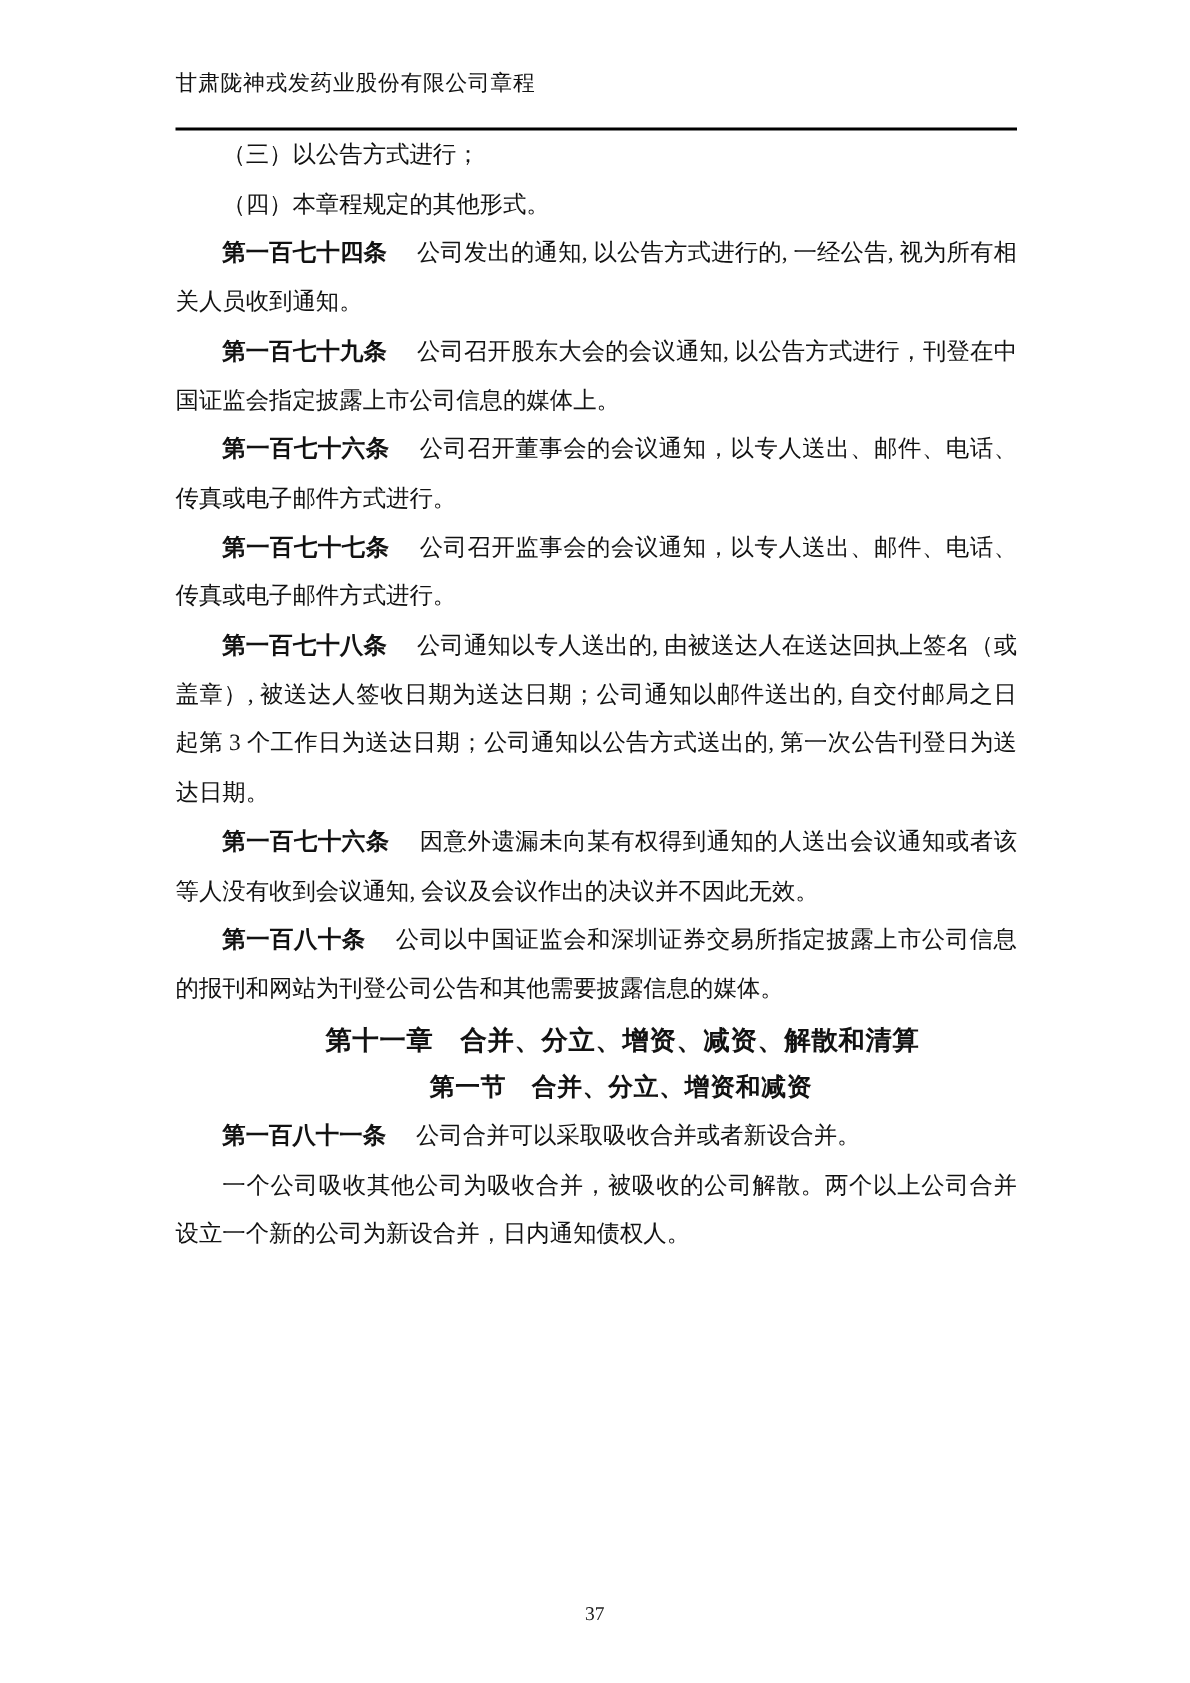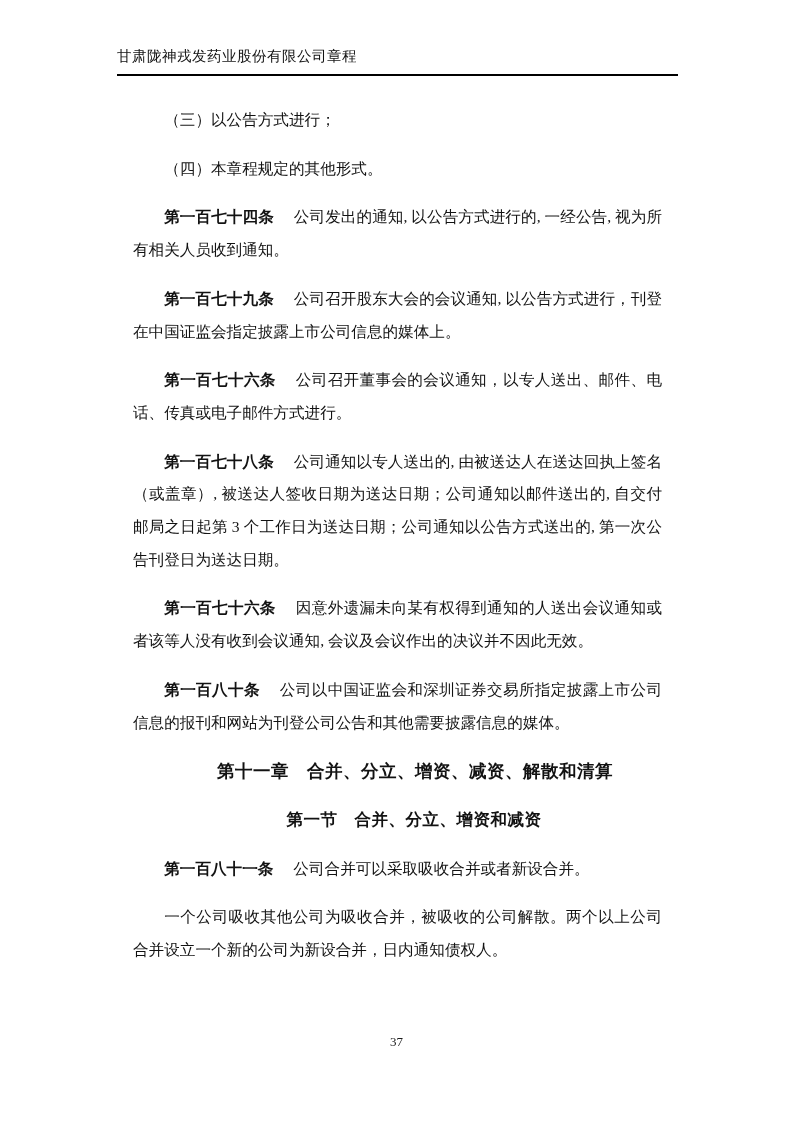--- a/index.html
+++ b/index.html
@@ -12,35 +12,35 @@
     font-family: "Liberation Serif", "DejaVu Serif", serif;
     color: #121212;
   }
   .page-header {
     position: absolute;
     left: 117px;
     top: 46px;
     width: 561px;
     font-size: 14.5px;
     line-height: 20px;
-    padding-bottom: 8px;
+    padding-bottom: 19px;
     border-bottom: 2px solid #000000;
     letter-spacing: 0.5px;
   }
   .content {
     position: absolute;
     left: 117px;
     top: 88px;
     width: 561px;
     font-size: 15.6px;
     line-height: 32.7px;
     text-align: justify;
   }
   .content p {
-    margin: 16px;
+    margin: 0;
     text-indent: 2em;
   }
   .num {
     font-weight: 700;
     padding-right: 20px;
   }
   .heading {
     font-weight: 700;
     text-align: center;
     text-indent: 0;
@@ -52,21 +52,21 @@
     letter-spacing: 0.5px;
   }
   .section-heading {
     font-size: 16.5px;
     margin: 5px 0 8px 0;
     letter-spacing: 0.5px;
   }
   .page-footer {
     position: absolute;
     left: 0;
-    top: 1034px;
+    top: 1068px;
     width: 793px;
     text-align: center;
     font-size: 13px;
     color: #1a1a1a;
   }
 </style>
 </head>
 <body>
 
 <div class="page-header">
@@ -78,20 +78,21 @@
   <p><span>（三）以公告方式进行；</span></p>
 
   <p><span>（四）本章程规定的其他形式。</span></p>
 
   <p><span class="num">第一百七十四条</span><span>公司发出的通知, 以公告方式进行的, 一经公告, 视为所有相关人员收到通知。</span></p>
 
   <p><span class="num">第一百七十九条</span><span>公司召开股东大会的会议通知, 以公告方式进行，刊登在中国证监会指定披露上市公司信息的媒体上。</span></p>
 
   <p><span class="num">第一百七十六条</span><span>公司召开董事会的会议通知，以专人送出、邮件、电话、传真或电子邮件方式进行。</span></p>
 
+  <p><span class="num">第一百七十七条</span><span>公司召开监事会的会议通知，以专人送出、邮件、电话、传真或电子邮件方式进行。</span></p>
 
   <p><span class="num">第一百七十八条</span><span>公司通知以专人送出的, 由被送达人在送达回执上签名（或盖章）, 被送达人签收日期为送达日期；公司通知以邮件送出的, 自交付邮局之日起第 3 个工作日为送达日期；公司通知以公告方式送出的, 第一次公告刊登日为送达日期。</span></p>
 
   <p><span class="num">第一百七十六条</span><span>因意外遗漏未向某有权得到通知的人送出会议通知或者该等人没有收到会议通知, 会议及会议作出的决议并不因此无效。</span></p>
 
 
   <p><span class="num">第一百八十条</span><span>公司以中国证监会和深圳证券交易所指定披露上市公司信息的报刊和网站为刊登公司公告和其他需要披露信息的媒体。</span></p>
 
   <p class="heading chapter-heading"><span>第十一章　合并、分立、增资、减资、解散和清算</span></p>
 

